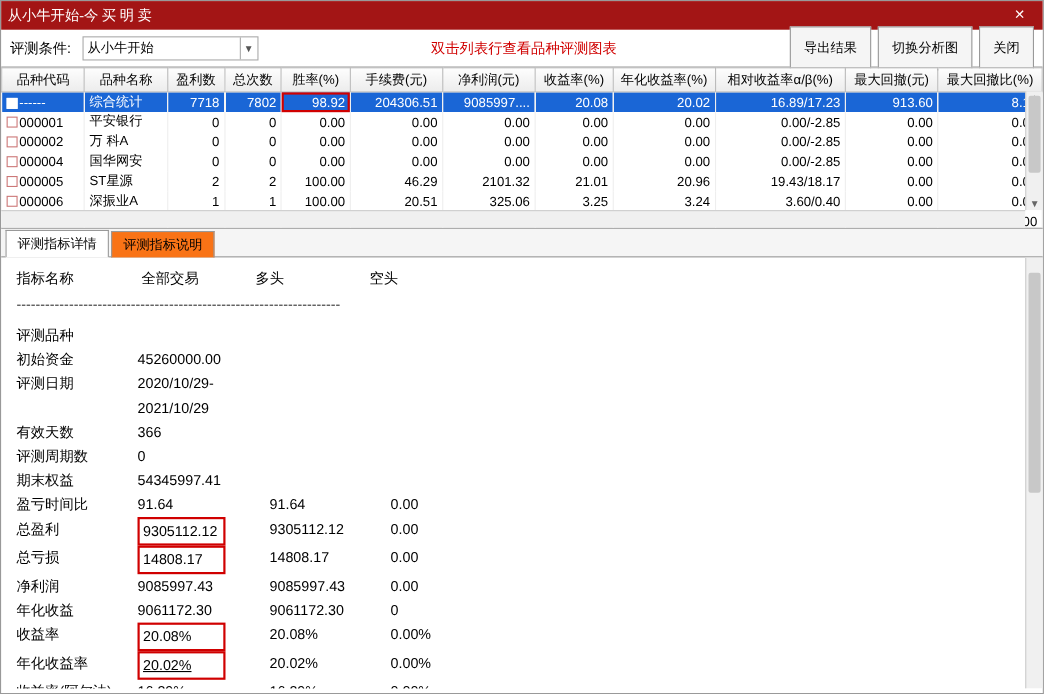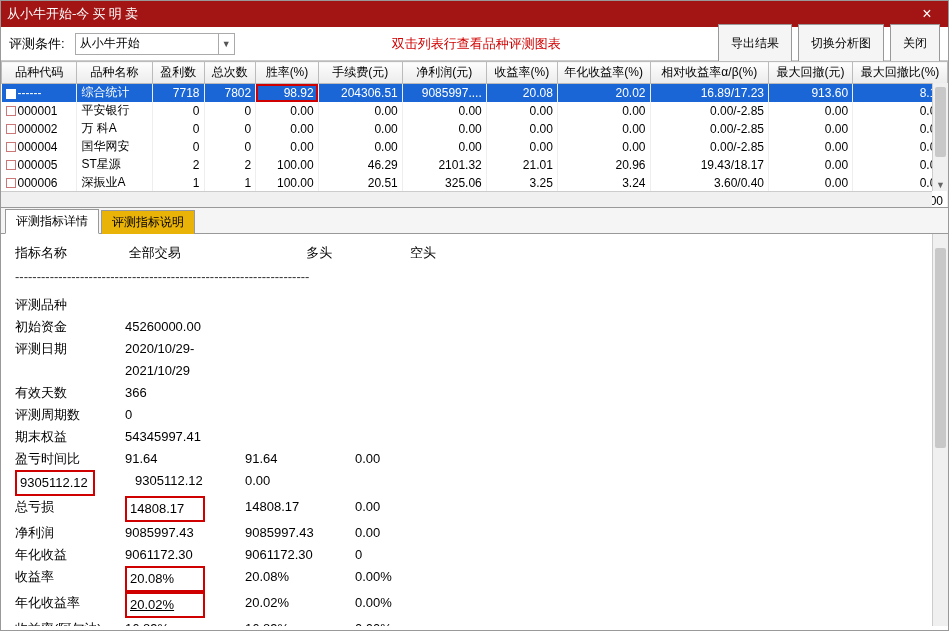--- a/index.html
+++ b/index.html
@@ -23,27 +23,27 @@
 .row-icon { display: inline-block; width: 10px; height: 10px; border: 1px solid #c77; vertical-align: middle; margin-right: 2px; }
 .row-icon.sel { background: #fff; border: 1px solid #fff; }
 .hl-cell { outline: 2px solid #d00000; outline-offset: -2px; }
 .scroll-v { position: absolute; right: 0; top: 22px; bottom: 16px; width: 16px; background: #f0f0f0; border-left: 1px solid #ccc; }
 .scroll-v .thumb { position: absolute; left: 2px; right: 2px; top: 4px; height: 70px; background: #c8c8c8; border-radius: 2px; }
 .scroll-v .arr { position: absolute; left: 0; right: 0; height: 14px; text-align: center; font-size: 9px; color: #666; line-height: 14px; }
 .scroll-v .arr.up { top: -1px; }
 .scroll-v .arr.dn { bottom: -1px; }
 .scroll-h { position: absolute; left: 0; right: 16px; bottom: 0; height: 16px; background: #f0f0f0; border-top: 1px solid #ccc; }
 .tabs { display: flex; border-bottom: 1px solid #999; background: #f5f5f5; height: 26px; align-items: flex-end; padding-left: 4px; }
-.tabs .tab { border: 1px solid #999; border-bottom: none; padding: 3px 10px; margin-right: 2px; background: #eab308; font-size: 12px; cursor: pointer; position: relative; top: 1px; }
+.tabs .tab { border: 1px solid #999; border-bottom: none; padding: 3px 10px; margin-right: 2px; background: #f97316; font-size: 12px; cursor: pointer; position: relative; top: 1px; }
 .tabs .tab.active { background: #fff; border-bottom: 1px solid #fff; font-weight: normal; }
 .detail { padding: 8px 14px; font-size: 13px; line-height: 22px; overflow: hidden; position: relative; height: 392px; }
 .detail .hdr span { display: inline-block; }
 .detail .hdr .c0 { width: 110px; }
 .detail .hdr .c1 { width: 100px; }
-.detail .hdr .c2 { width: 100px; text-align: right; }
+.detail .hdr .c2 { width: 100px; }
 .detail .dash { letter-spacing: 0; color: #333; margin: 2px 0 6px 0; overflow: hidden; white-space: nowrap; }
 .detail .row { display: flex; }
 .detail .row .lab { width: 110px; }
 .detail .row .v0 { width: 120px; text-align: left; }
 .detail .row .v1 { width: 110px; text-align: left; }
 .detail .row .v2 { width: 80px; text-align: left; }
 .box-red { border: 2px solid #d00000; padding: 0 3px; display: inline-block; min-width: 80px; }
 .detail-scroll { position: absolute; right: 0; top: 0; bottom: 0; width: 16px; background: #f0f0f0; border-left: 1px solid #ccc; }
 .detail-scroll .thumb { position: absolute; left: 2px; right: 2px; top: 14px; height: 200px; background: #c8c8c8; border-radius: 2px; }
 </style>
@@ -245,20 +245,21 @@
         <span class="lab">期末权益</span>
         <span class="v0">54345997.41</span>
       </div>
       <div class="row">
         <span class="lab">盈亏时间比</span>
         <span class="v0">91.64</span>
         <span class="v1">91.64</span>
         <span class="v2">0.00</span>
       </div>
       <div class="row">
+        <span class="lab">总盈利</span>
         <span class="v0"><span class="box-red">9305112.12</span></span>
         <span class="v1">9305112.12</span>
         <span class="v2">0.00</span>
       </div>
       <div class="row">
         <span class="lab">总亏损</span>
         <span class="v0"><span class="box-red">14808.17</span></span>
         <span class="v1">14808.17</span>
         <span class="v2">0.00</span>
       </div>

